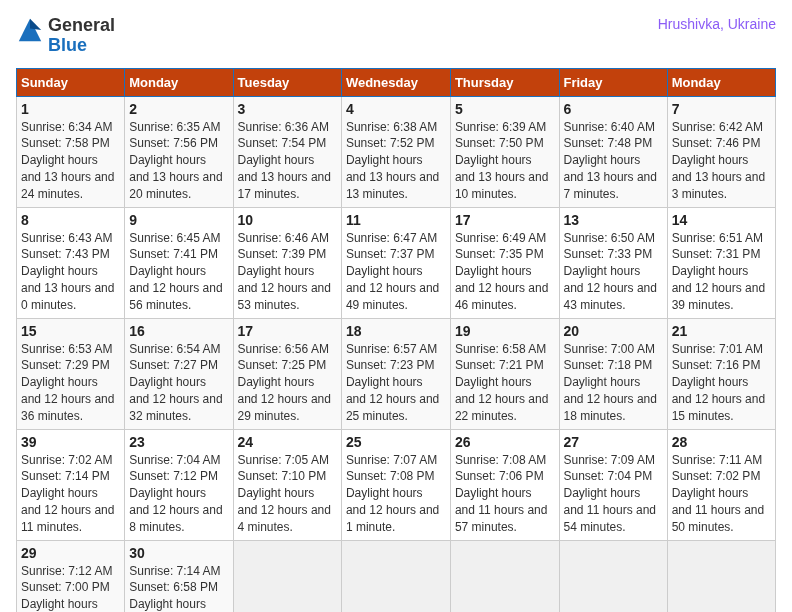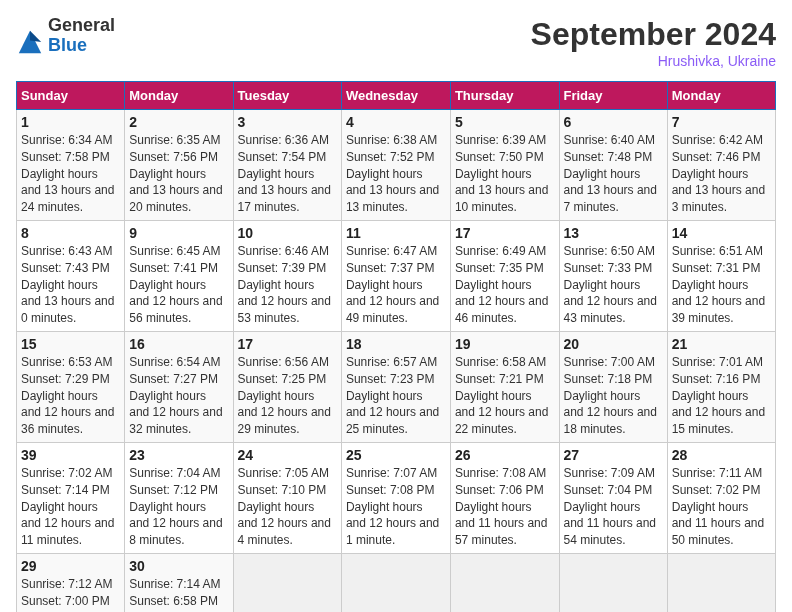--- a/index.html
+++ b/index.html
@@ -11,21 +11,21 @@
       padding: 16px;
     }
     .header-area {
       display: flex;
       justify-content: space-between;
       align-items: flex-start;
       margin-bottom: 12px;
     }
     .logo {
       display: flex;
-      align-items: flex-end;
+      align-items: flex-start;
       gap: 4px;
     }
     .logo-text-general {
       font-size: 18px;
       font-weight: bold;
       color: #333;
       line-height: 1.1;
     }
     .logo-text-blue {
       font-size: 18px;
@@ -49,21 +49,21 @@
     .location-title {
       font-size: 14px;
       color: #8b5cf6;
     }
     table {
       width: 100%;
       border-collapse: collapse;
       font-size: 11px;
     }
     thead th {
-      background-color: #be185d;
+      background-color: #c2410c;
       color: #fff;
       text-align: left;
       padding: 6px 4px;
       font-size: 13px;
       font-weight: bold;
       border: 1px solid #1a6fbd;
     }
     tbody td {
       border: 1px solid #ccc;
       vertical-align: top;
@@ -101,21 +101,20 @@
     <svg class="logo-icon" viewBox="0 0 40 40" xmlns="http://www.w3.org/2000/svg">
       <polygon points="20,4 36,36 4,36" fill="#1a6fbd"></polygon>
       <polygon points="20,4 36,20 20,18" fill="#0a4a8a"></polygon>
     </svg>
     <div>
       <div><span class="logo-text-general">General</span></div>
       <div><span class="logo-text-blue">Blue</span></div>
     </div>
   </div>
   <div class="title-area">
-    <div class="month-title">September 2024</div>
     <div class="location-title">Hrushivka, Ukraine</div>
   </div>
 </div>
 
 <table>
   <thead>
     <tr>
       <th>Sunday</th>
       <th>Monday</th>
       <th>Tuesday</th>

